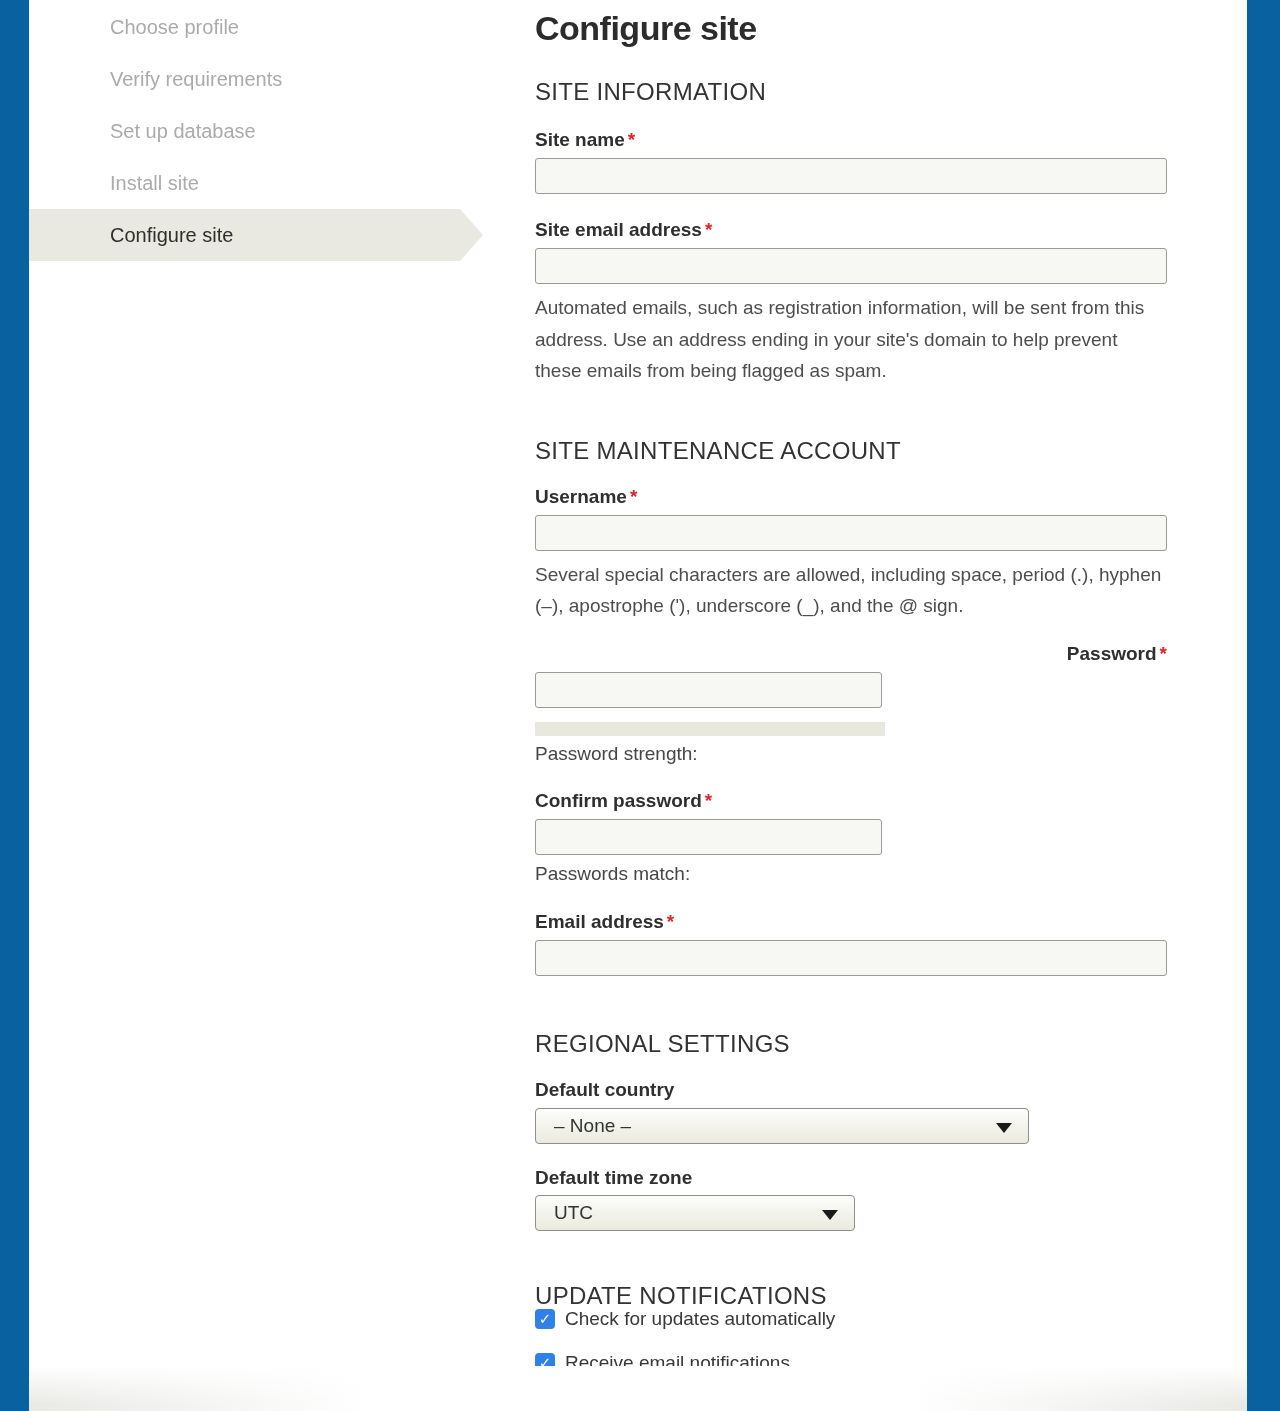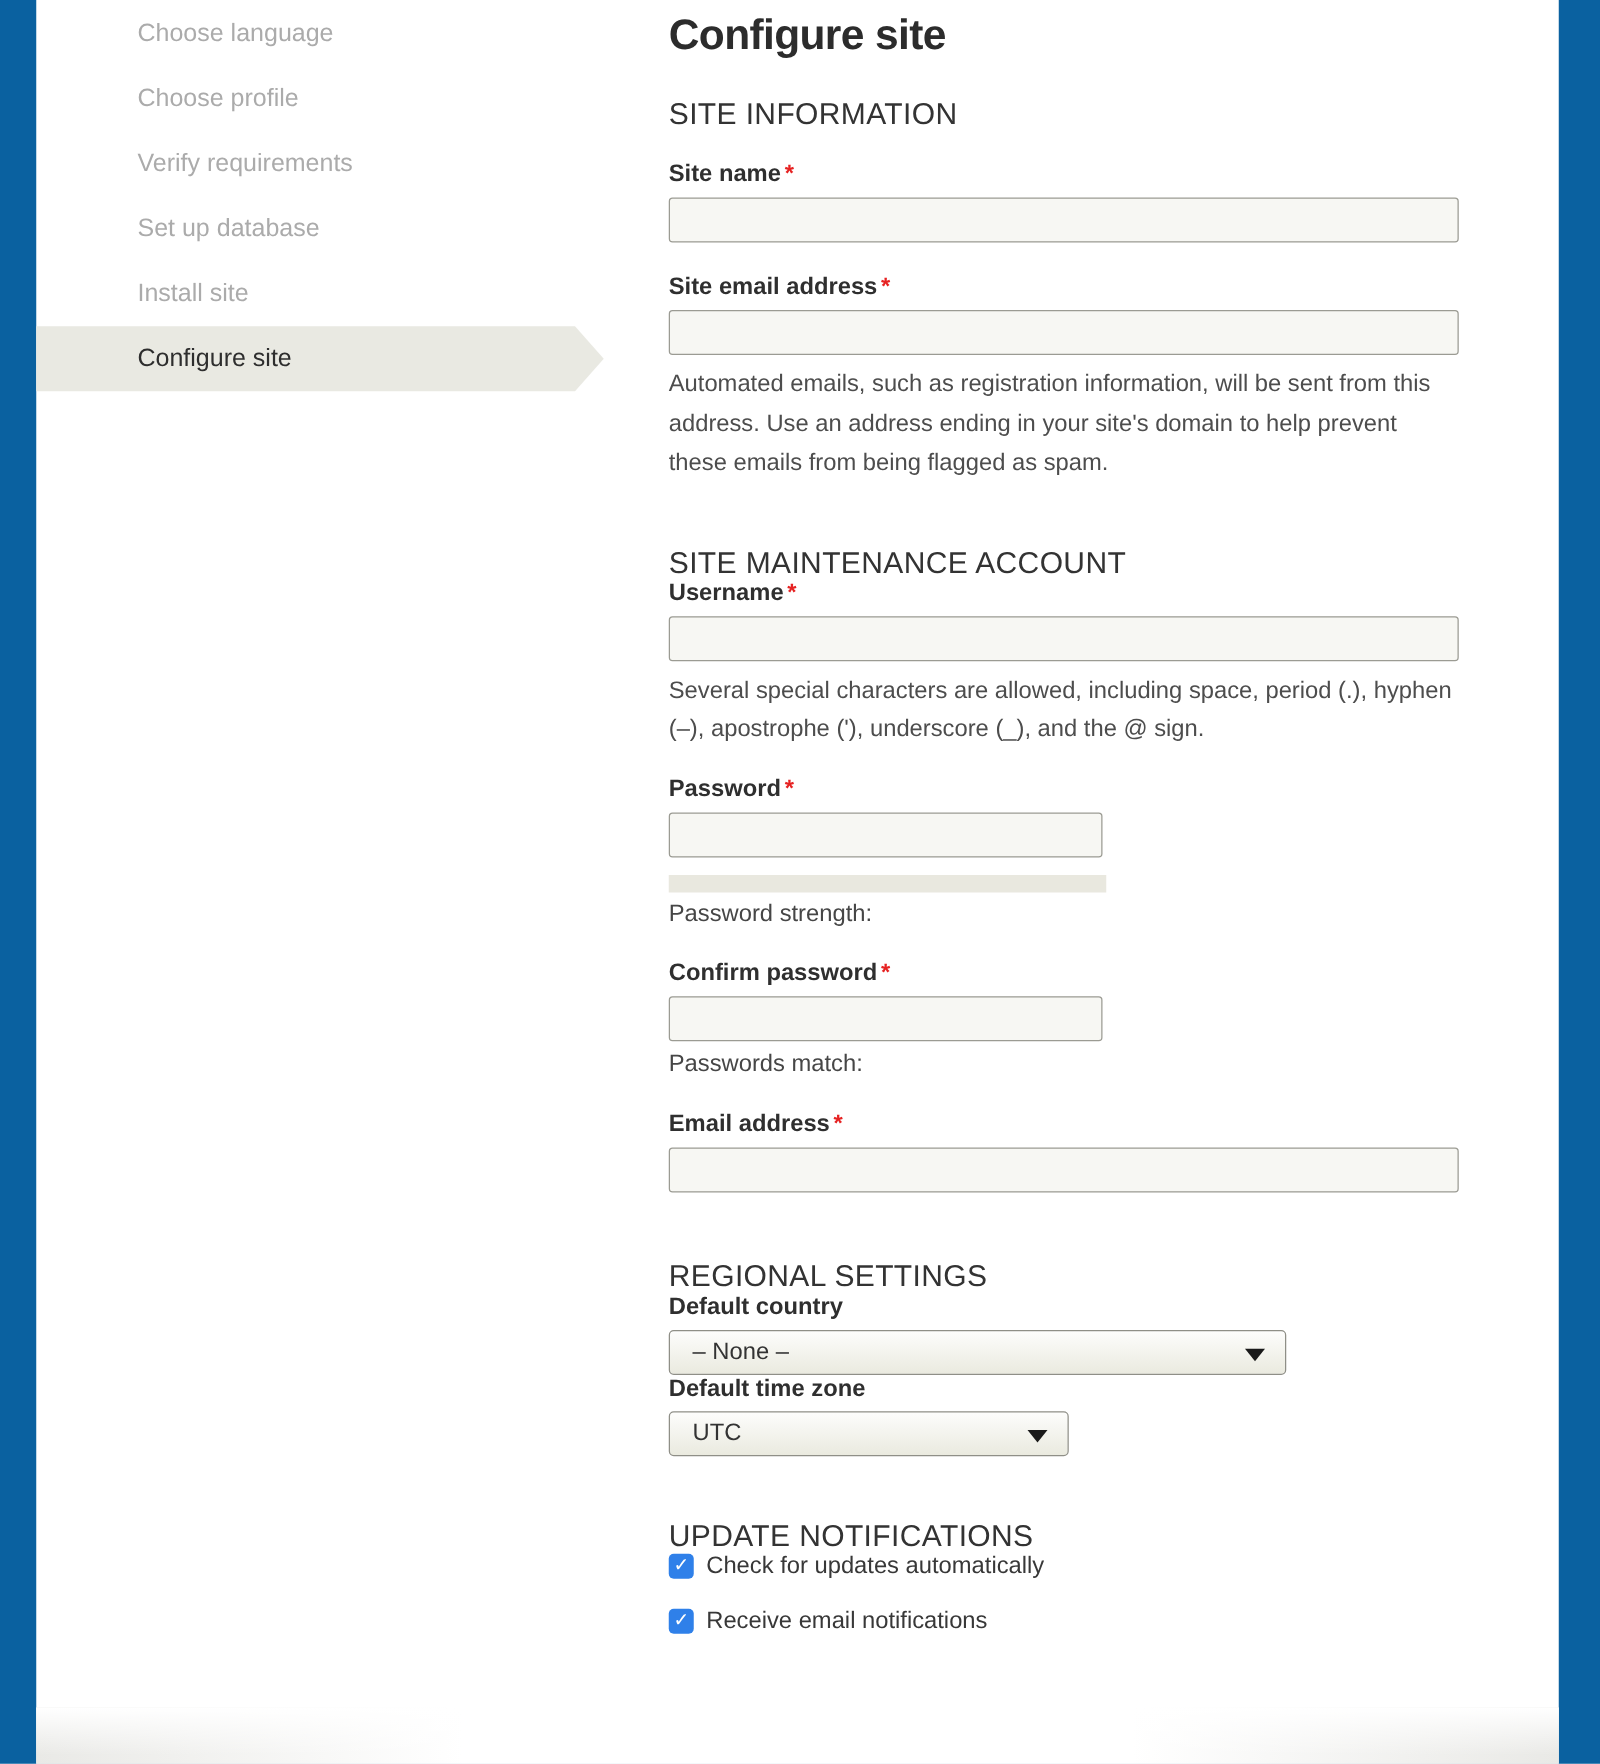--- a/index.html
+++ b/index.html
@@ -47,22 +47,22 @@
   }
   .sh-info   { margin-top:32px; }
   .sh-maint  { margin-top:52px; }
   .sh-region { margin-top:56px; }
   .sh-update { margin-top:53px; }
   .field-label {
     font-size:19px; line-height:24px; font-weight:bold; color:#2f2f2f;
   }
   .req { color:#e62222; font-weight:bold; padding-left:3px; }
   .mt24 { margin-top:24px; }
-  .mt22 { }
-  .mt20 { margin-top:20px; }
+  .mt22 { margin-top:22px; }
+  .mt20 { margin-top:20px;text-align:right; }
   .mt23 { margin-top:23px; }
   .text-input {
     display:block;
     margin-top:6px;
     width:632px; height:36px;
     background:#f7f7f3;
     border:1px solid #9b9b93;
     border-radius:3px;
     font-size:19px; color:#333; padding:0 10px;
     font-family:inherit;
@@ -133,21 +133,20 @@
       linear-gradient(to right, #e9e9e6 0%, #ffffff 28%, #ffffff 72%, #e9e9e6 100%);
     pointer-events:none;
   }
 </style>
 </head>
 <body>
 
 <div class="card">
 
   <div class="steps">
-    <div class="step">Choose language</div>
     <div class="step">Choose profile</div>
     <div class="step">Verify requirements</div>
     <div class="step">Set up database</div>
     <div class="step">Install site</div>
     <div class="step active">Configure site</div>
   </div>
 
   <div class="main">
 
     <h1 class="page-title">Configure site</h1>

